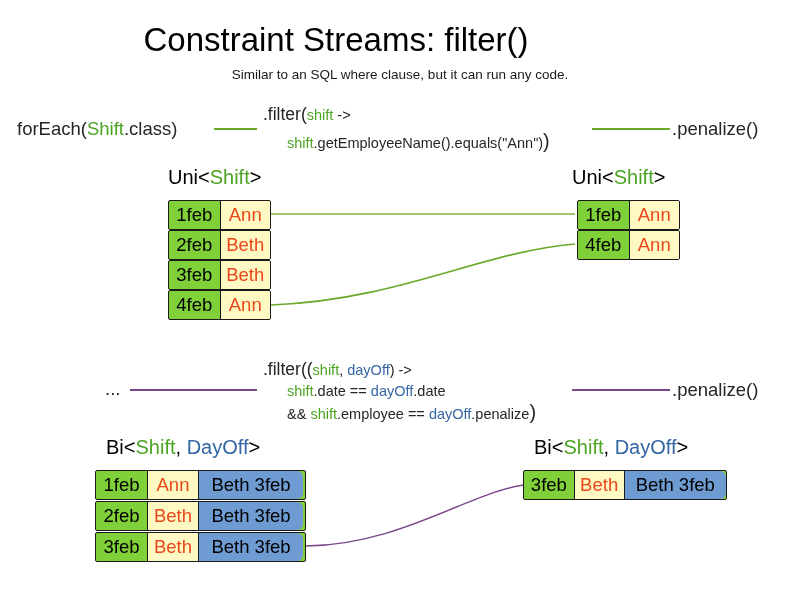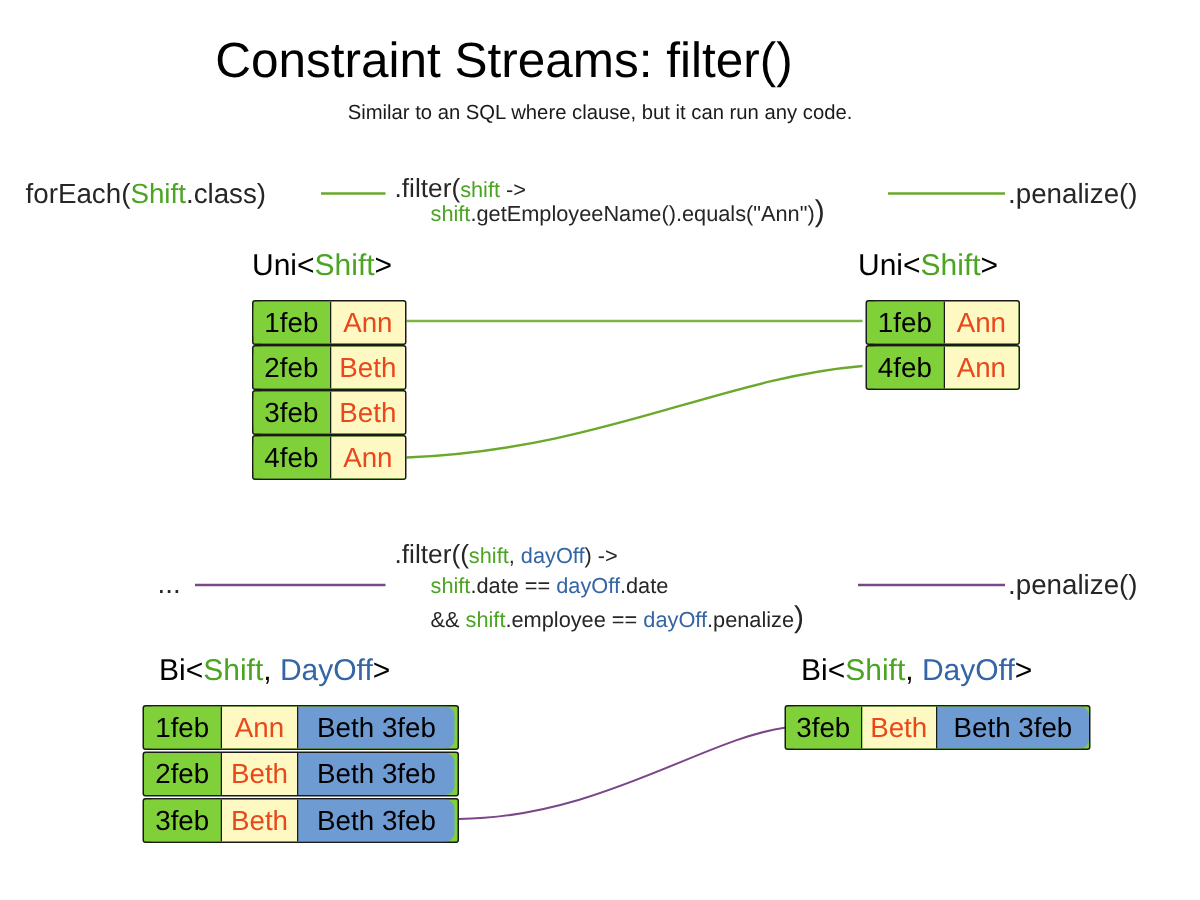--- a/index.html
+++ b/index.html
@@ -62,21 +62,21 @@
   .big-paren { font-size: 20px; }
 
   .foreach {
     left: 17px; top: 118px;
     font-size: 18.5px;
   }
   .penalize1 {
     left: 672px; top: 118px;
     font-size: 18.5px;
   }
-  .filter1-l1 { left: 263px; top: 114px; }
+  .filter1-l1 { left: 263px; top: 103px; }
   .filter1-l2 { left: 287px; top: 131px; }
 
   .ellipsis {
     left: 105px; top: 378px;
     font-size: 18.5px;
   }
   .penalize2 {
     left: 672px; top: 379px;
     font-size: 18.5px;
   }

